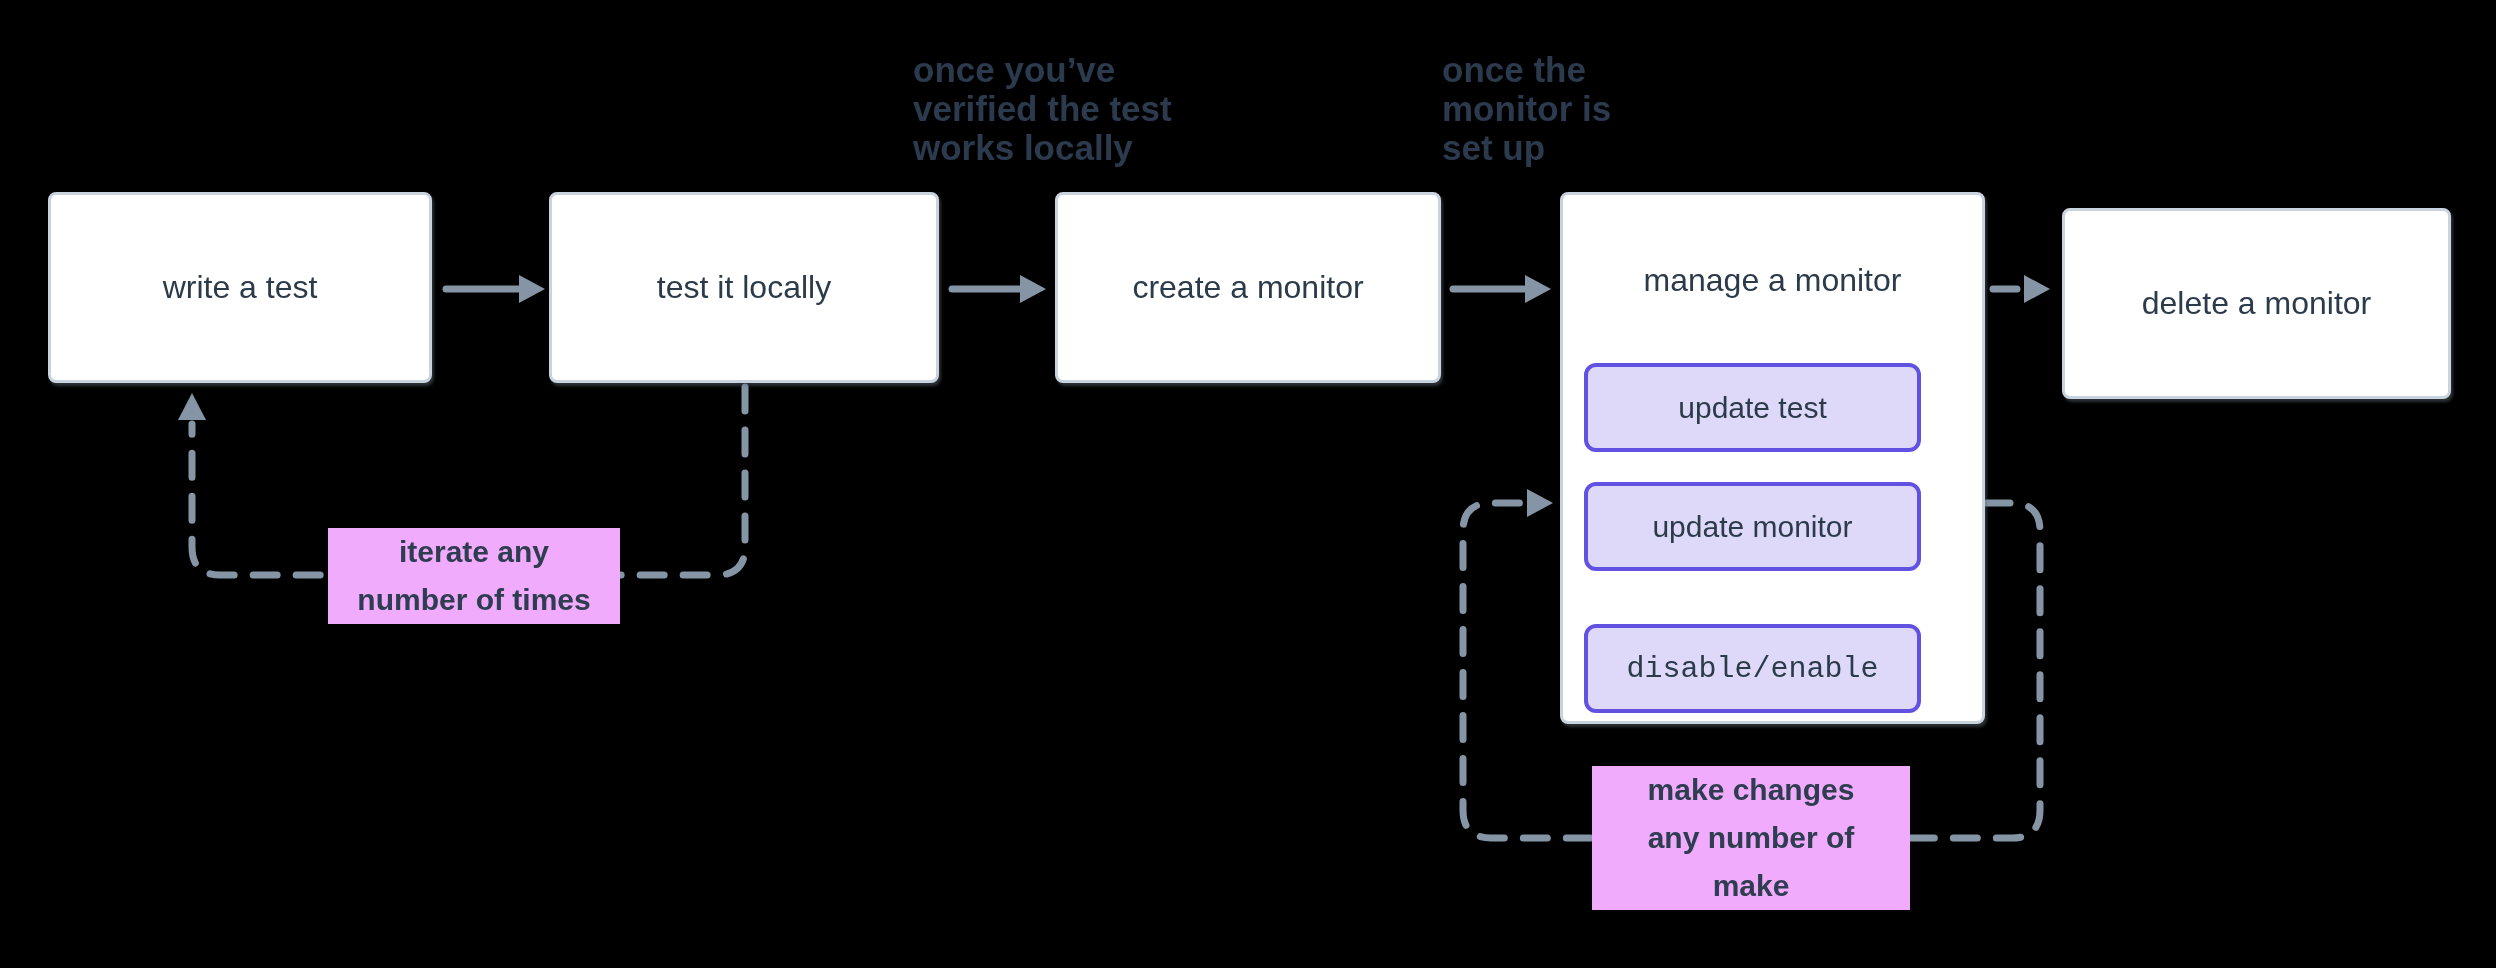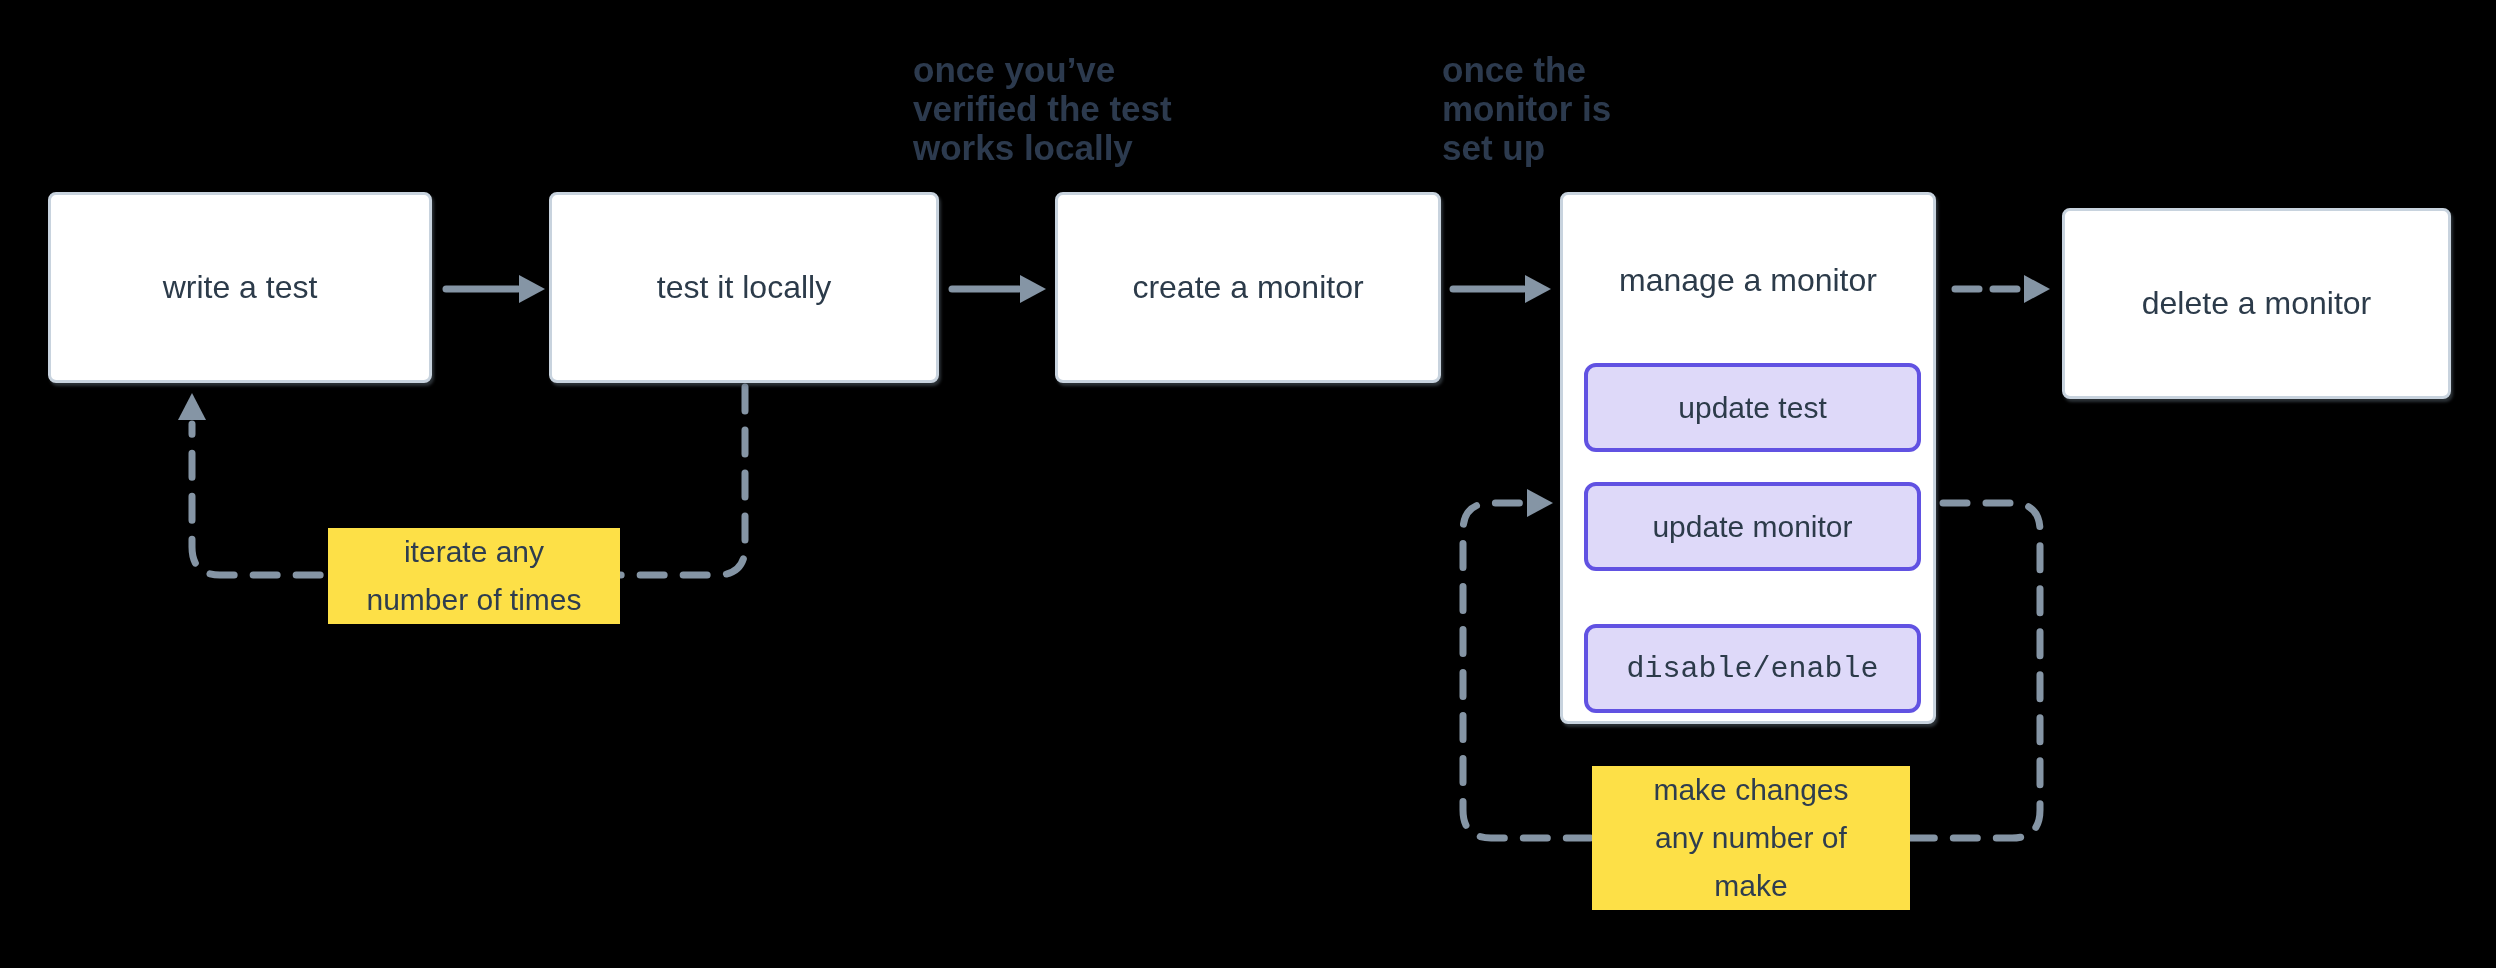--- a/index.html
+++ b/index.html
@@ -32,21 +32,21 @@
     align-items: center;
     justify-content: center;
     color: #2c3b4a;
     font-size: 32px;
     font-weight: 500;
     box-shadow: 2px 3px 3px rgba(95, 108, 120, 0.45);
   }
   #node-write   { left: 48px;   top: 192px; width: 384px; height: 191px; }
   #node-test    { left: 549px;  top: 192px; width: 390px; height: 191px; }
   #node-create  { left: 1055px; top: 192px; width: 386px; height: 191px; }
-  #node-manage  { left: 1560px; top: 192px; width: 376px; height: 532px; display: block; }
+  #node-manage  { left: 1560px; top: 192px; width: 425px; height: 532px; display: block; }
   #node-delete  { left: 2062px; top: 208px; width: 389px; height: 191px; }
 
   .manage-title {
     position: absolute;
     left: 0; right: 0; top: 0;
     height: 171px;
     display: flex;
     align-items: center;
     justify-content: center;
   }
@@ -78,24 +78,24 @@
     line-height: 39px;
     white-space: nowrap;
   }
   #annotation-verified { left: 913px;  top: 50px; }
   #annotation-set-up   { left: 1442px; top: 50px; }
 
   .loop-label {
     position: absolute;
     color: #2e3d4f;
     font-size: 30px;
-    font-weight: 400;
+    font-weight: 700;
     line-height: 48px;
     text-align: center;
-    background: #fde047;
+    background: #f0abfc;
   }
   #label-iterate { left: 328px;  top: 528px; width: 292px; }
   #label-changes { left: 1592px; top: 766px; width: 318px; }
 
   .line-solid {
     stroke: #8595a5;
     stroke-width: 7;
     fill: none;
     stroke-linecap: round;
   }

